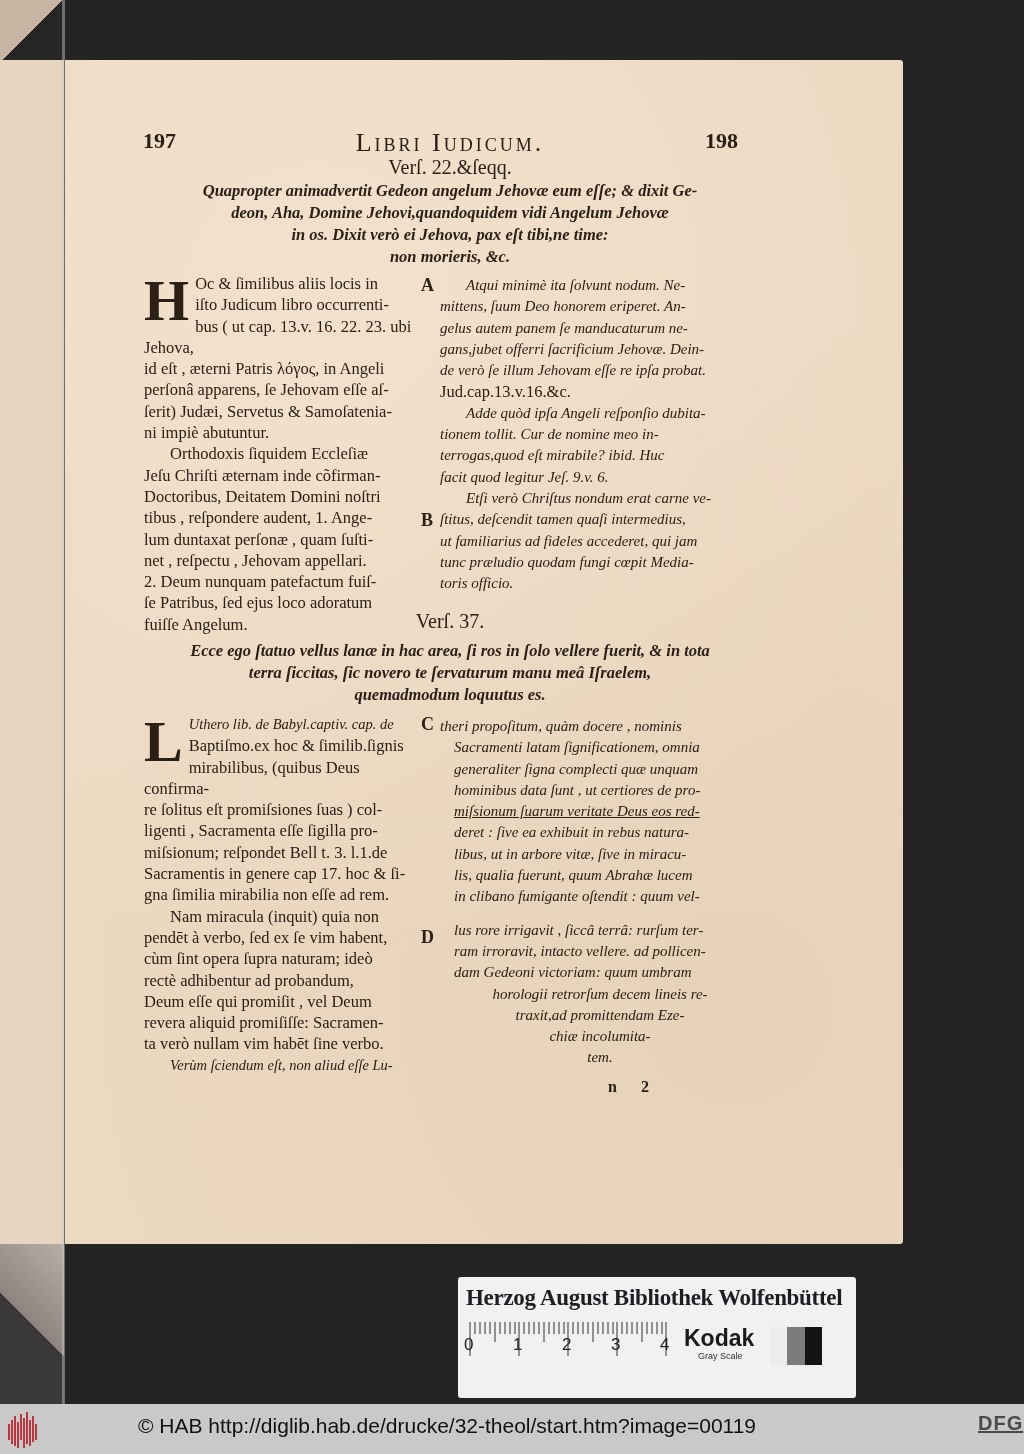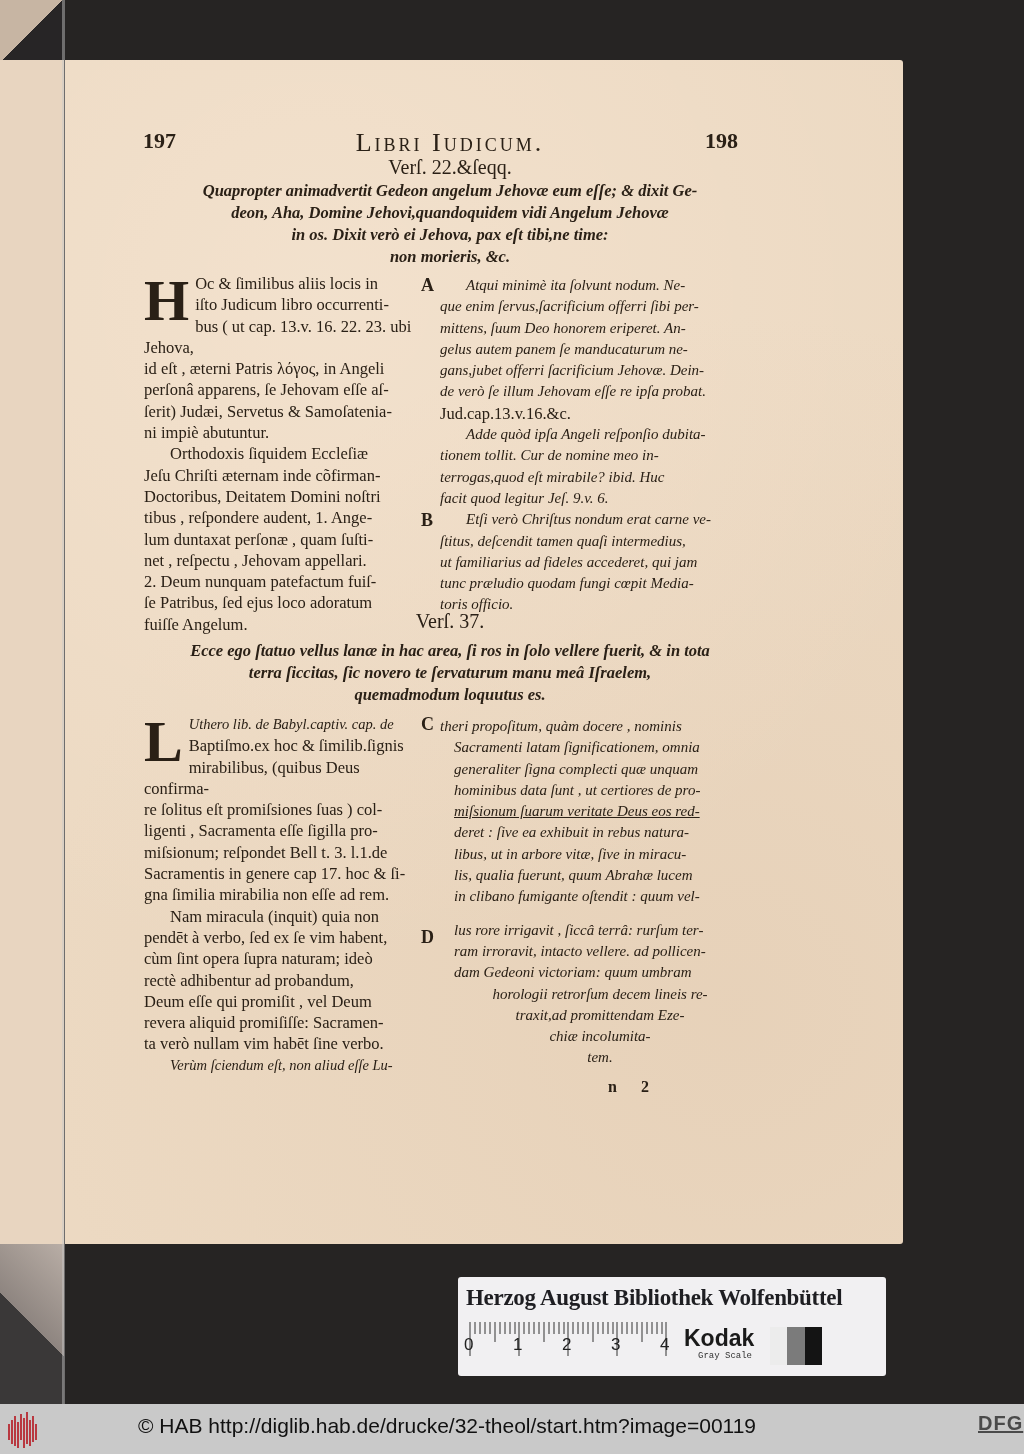--- a/index.html
+++ b/index.html
@@ -16,26 +16,26 @@
   .pnum { font-size:22px; font-weight:bold; }
   .running-title { left:260px; top:128px; width:380px; text-align:center; font-size:26px; letter-spacing:3px; font-variant:small-caps; }
   .vers { font-size:20px; text-align:center; }
   .ital-head { font-style:italic; font-weight:bold; font-size:16.5px; text-align:center; line-height:22px; }
   .col { font-size:16.5px; line-height:21.3px; }
   .col p { margin:0; }
   .indent { text-indent:26px; }
   .dropcap { float:left; font-size:58px; line-height:48px; margin:4px 6px 0 0; font-weight:bold; }
   .marg { font-size:18px; font-weight:bold; }
   .signature { font-size:16px; font-weight:bold; letter-spacing:10px; }
-  .label-card { position:absolute; left:458px; top:1277px; width:398px; height:99px; background:#f1f0f2; border-radius:3px;padding-left:30px; }
+  .label-card { position:absolute; left:458px; top:1277px; width:398px; height:121px; background:#f1f0f2; border-radius:3px; }
   .label-title { position:absolute; left:8px; top:8px; font-family:"Liberation Serif", serif; font-weight:bold; font-size:23px; color:#1e1e22; letter-spacing:-0.3px; white-space:nowrap; }
   .ruler { position:absolute; left:10px; top:45px; width:205px; height:36px; }
   .ruler-num { position:absolute; top:58px; font-family:"Liberation Sans", sans-serif; font-size:17px; color:#222; }
   .kodak { position:absolute; left:226px; top:48px; font-family:"Liberation Sans", sans-serif; font-weight:bold; font-size:23px; color:#1a1a1a; }
-  .kodak-sub { position:absolute; left:240px; top:74px; font-family:Liberation Mono, monospace; font-size:9px; color:#333; }
+  .kodak-sub { position:absolute; left:240px; top:74px; font-family:Liberation Sans, sans-serif; font-size:9px; color:#333; }
   .gray-scale { position:absolute; left:312px; top:50px; width:52px; height:38px; display:flex; }
   .gray-scale span { flex:1; }
   .footer { position:absolute; left:0; top:1404px; width:1024px; height:50px; background:#c9c9c9; }
   .footer-text { position:absolute; left:138px; top:10px; font-family:"Liberation Sans", sans-serif; font-size:21px; color:#111; white-space:nowrap; }
   .dfg { position:absolute; left:978px; top:8px; font-family:"Liberation Sans", sans-serif; font-weight:bold; font-size:20px; color:#4a4a4a; letter-spacing:1px;text-decoration:underline; }
   .hab-logo { position:absolute; left:6px; top:6px; width:34px; height:40px; }
 </style>
 </head>
 <body>
 
@@ -76,21 +76,20 @@
   <p>net , reſpectu , Jehovam appellari.</p>
   <p>2. Deum nunquam patefactum fuiſ-</p>
   <p>ſe Patribus, ſed ejus loco adoratum</p>
   <p>fuiſſe Angelum.</p>
 </div>
 <div class="abs marg ink" style="left:421px;top:275px;">A</div>
 <div class="abs marg ink" style="left:421px;top:510px;">B</div>
 
 <div class="abs col ink it" style="left:440px;top:275px;width:320px;font-style:italic;font-size:15px;">
   <p class="indent">Atqui minimè ita ſolvunt nodum. Ne-</p>
-  <p>que enim ſervus,ſacrificium offerri ſibi per-</p>
   <p>mittens, ſuum Deo honorem eriperet. An-</p>
   <p>gelus autem panem ſe manducaturum ne-</p>
   <p>gans,jubet offerri ſacrificium Jehovæ. Dein-</p>
   <p>de verò ſe illum Jehovam eſſe re ipſa probat.</p>
   <p style="font-style:normal;font-size:16.5px;">Jud.cap.13.v.16.&amp;c.</p>
   <p class="indent">Adde quòd ipſa Angeli reſponſio dubita-</p>
   <p>tionem tollit. Cur de nomine meo in-</p>
   <p>terrogas,quod eſt mirabile? ibid. Huc</p>
   <p>facit quod legitur Jeſ. 9.v. 6.</p>
   <p class="indent">Etſi verò Chriſtus nondum erat carne ve-</p>

